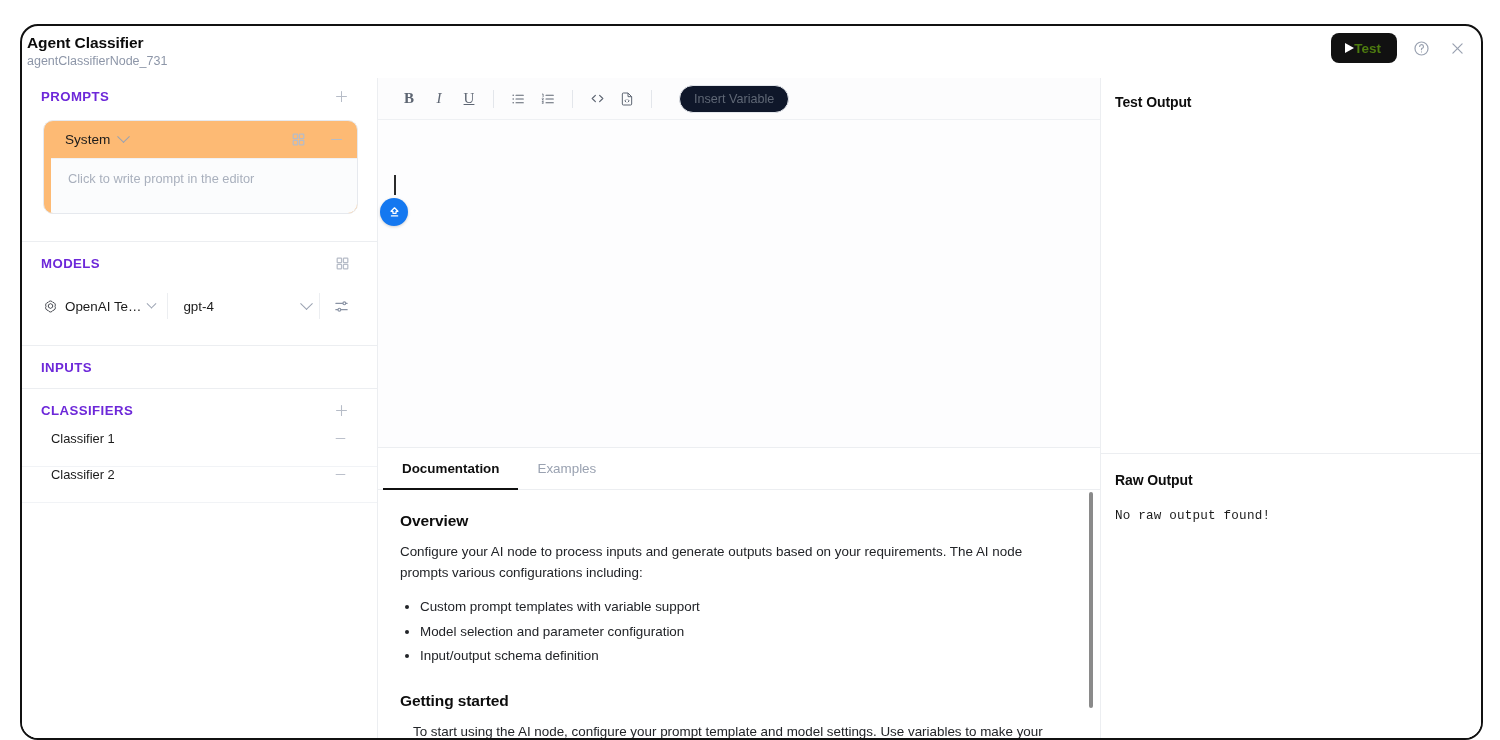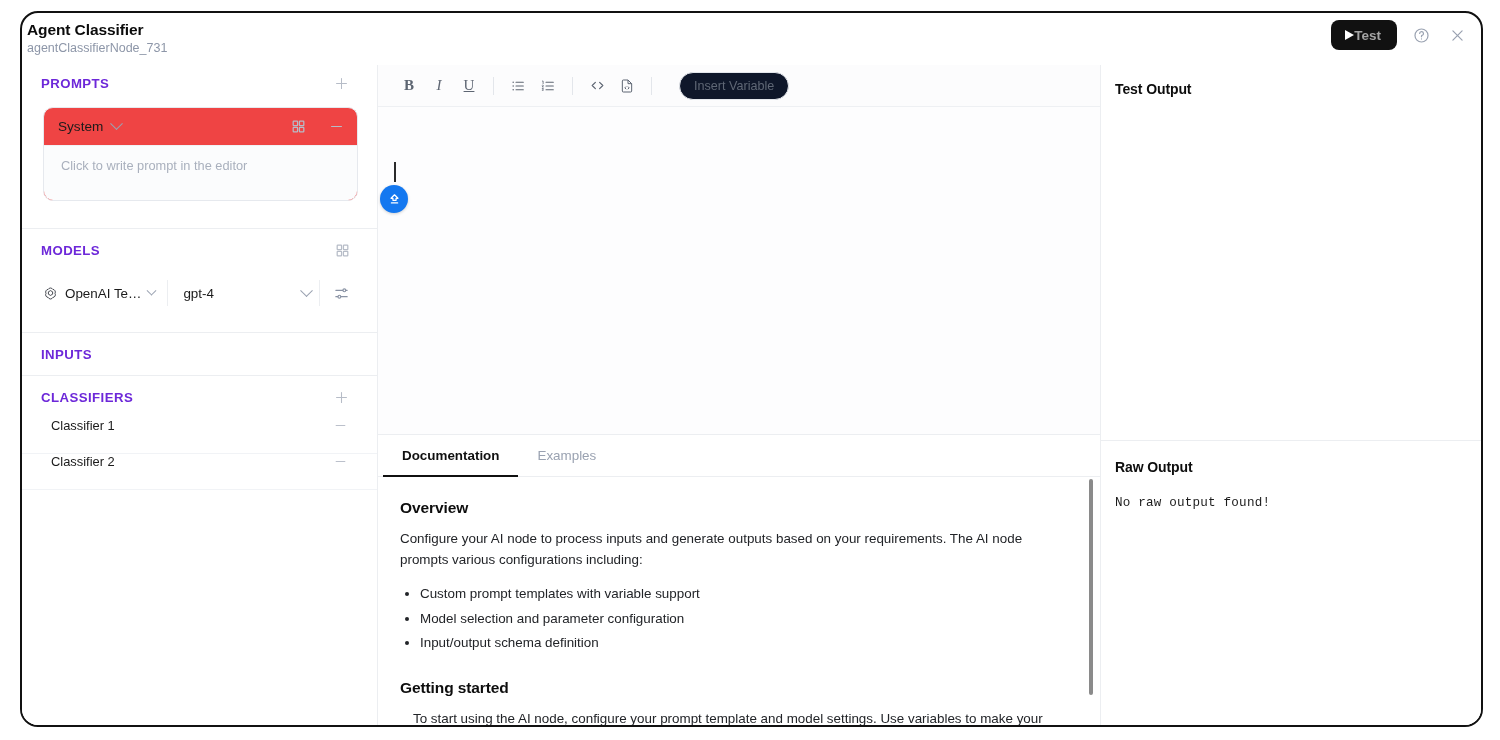--- a/index.html
+++ b/index.html
@@ -14,21 +14,21 @@
     font-family: "Liberation Sans", sans-serif;
     background: #ffffff;
     color: #111111;
     -webkit-font-smoothing: antialiased;
   }
 
   
   #modal {
     position: absolute;
     left: 20px;
-    top: 11px;
+    top: 24px;
     width: 1463px;
     height: 716px;
     background: #ffffff;
     border: 2px solid #111111;
     border-radius: 18px;
     overflow: hidden;
     display: flex;
     flex-direction: column;
   }
 
@@ -58,21 +58,21 @@
     right: 12px;
     top: 7px;
     display: flex;
     align-items: center;
     gap: 12px;
   }
   .test-btn {
     display: flex;
     align-items: center;
     background: #111111;
-    color: #a3a3a3;
+    color: #4d7c0f;
     border-radius: 8px;
     height: 30px;
     padding: 0 16px 0 14px;
     font-size: 13.5px;
     font-weight: 600;
     cursor: pointer;
     user-select: none;
   }
   .play-tri {
     width: 0; height: 0;
@@ -115,21 +115,22 @@
     cursor: pointer;
     display: flex; align-items: center; justify-content: center;
   }
 
   
   .prompt-card {
     margin: 6px 19px 0 21px;
     border: 1px solid #e6e9ee;
     border-radius: 10px;
     overflow: hidden;
-    background: #ef4444;
+    background: #fdba74;
+    padding-left: 7px;
   }
   .prompt-card-head {
     display: flex; align-items: center;
     height: 37px;
     padding: 0 12px 0 14px;
     gap: 8px;
   }
   .role-select {
     display: flex; align-items: center; gap: 9px;
     font-size: 13.6px; color: #1b1b1b;

